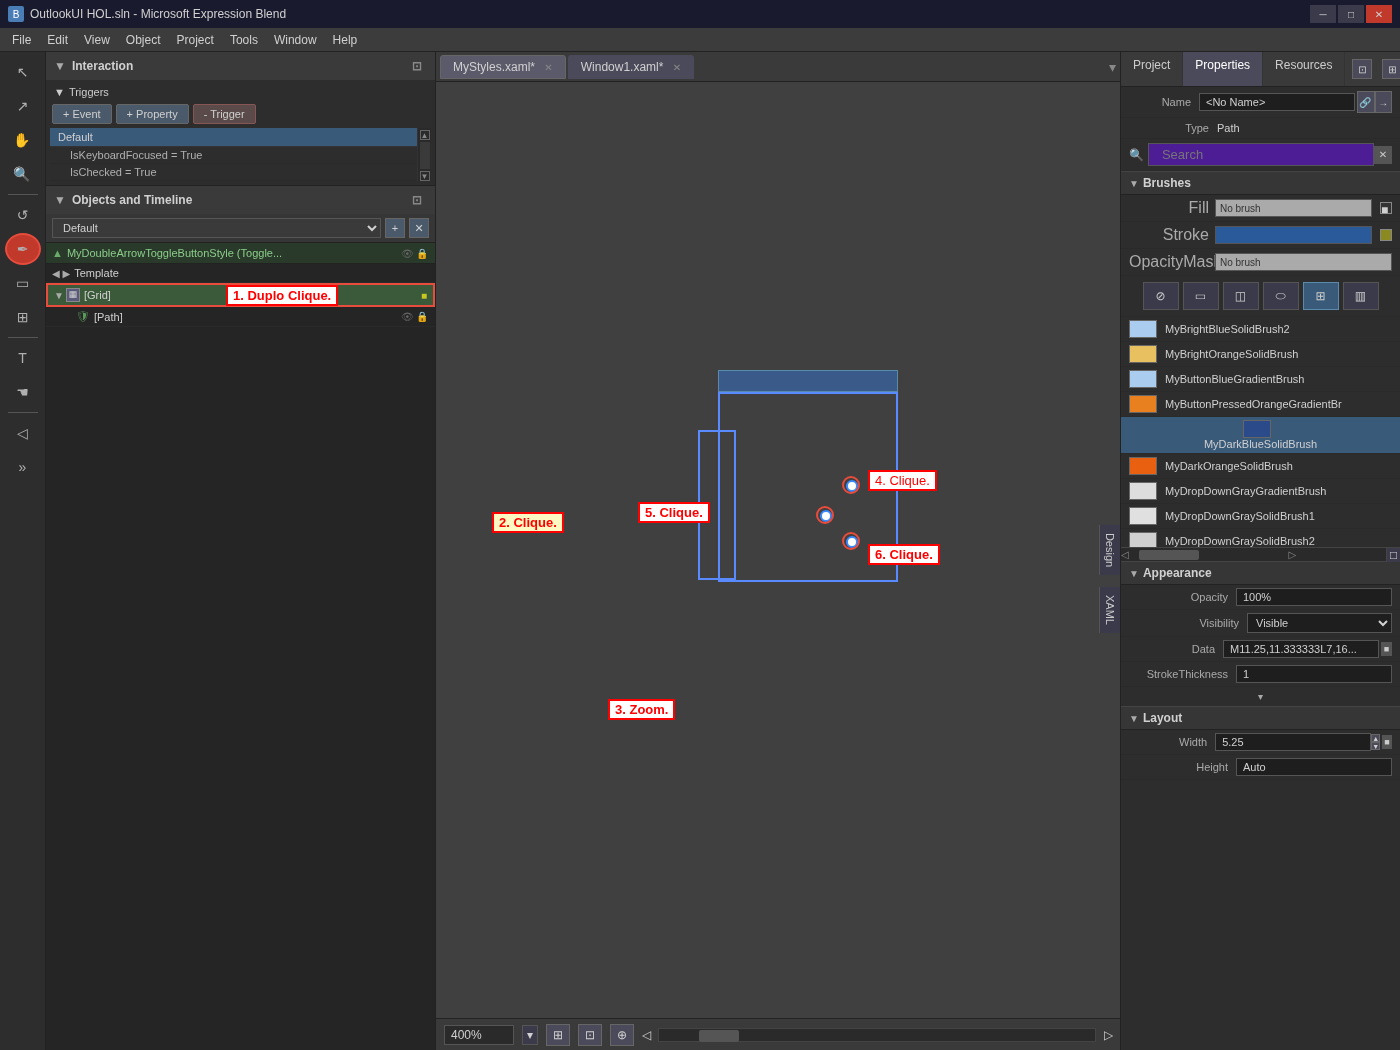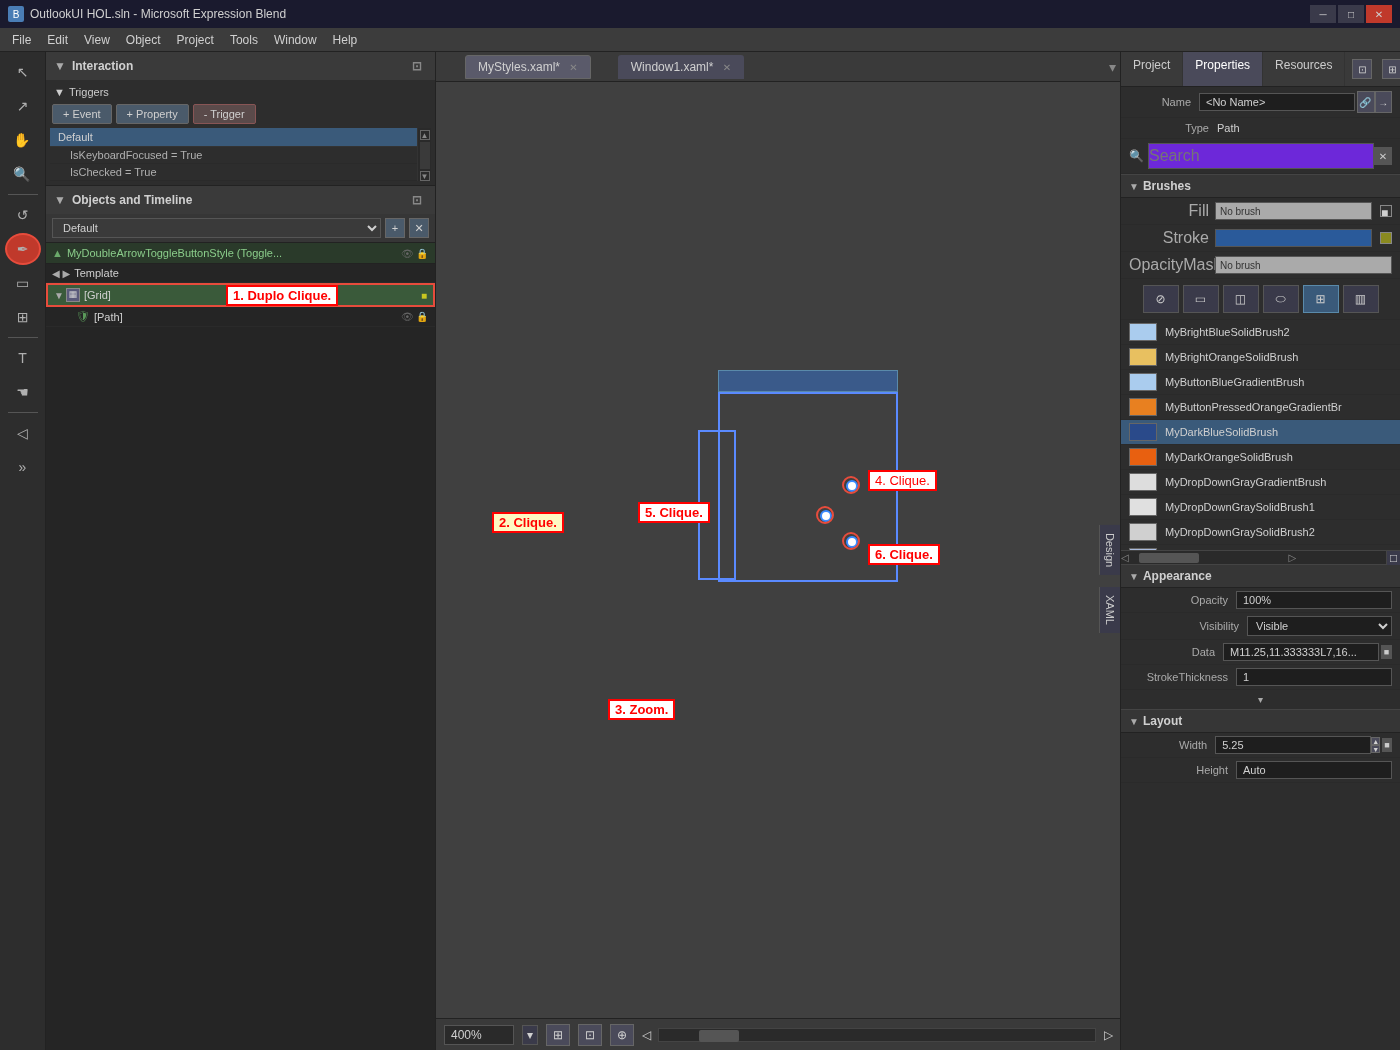--- a/index.html
+++ b/index.html
@@ -53,21 +53,21 @@
     
     .object-tree { flex: 1; overflow-y: auto; background: #252525; }
     .tree-item { display: flex; align-items: center; padding: 3px 6px; border-bottom: 1px solid #2a2a2a; cursor: pointer; }
     .tree-label { flex: 1; font-size: 11px; color: #d0d0d0; }
     
     .style-item-row { display: flex; align-items: center; padding: 4px 6px; background: #2a3a2a; border-bottom: 1px solid #222; }
     
     
     .center-area { flex: 1; display: flex; flex-direction: column; background: #1e1e1e; }
     .tabs-bar { height: 30px; background: #3a3a3a; display: flex; align-items: center; padding: 0 4px; border-bottom: 1px solid #222; }
-    .tab { padding: 4px 12px; font-size: 12px; color: #d0d0d0; cursor: pointer; border: 1px solid transparent; background: #4a4a5a; margin-right: 2px; border-radius: 3px 3px 0 0; margin-left: 25px; }
+    .tab { padding: 4px 12px; font-size: 12px; color: #d0d0d0; cursor: pointer; border: 1px solid transparent; background: #4a4a5a; margin-right: 2px; border-radius: 3px 3px 0 0; }
     .tab.active { background: #5a5a6a; border-color: #666; }
     .tab-close { margin-left: 6px; color: #888; font-size: 10px; }
     .tabs-end { margin-left: auto; color: #888; font-size: 14px; }
     
     .canvas-area { flex: 1; position: relative; overflow: hidden; background: #404040; display: flex; align-items: center; justify-content: center; }
     .design-side-tab { position: absolute; right: 0; top: 50%; transform: translateY(-50%); writing-mode: vertical-rl; background: #3a3a4a; padding: 8px 4px; color: #ccc; font-size: 11px; cursor: pointer; border-left: 1px solid #555; }
     .xaml-side-tab { position: absolute; right: 0; top: calc(50% + 60px); transform: translateY(-50%); writing-mode: vertical-rl; background: #3a3a4a; padding: 8px 4px; color: #ccc; font-size: 11px; cursor: pointer; border-left: 1px solid #555; }
     
     
     .control-point { position: absolute; width: 12px; height: 12px; border: 2px solid #3a8aff; border-radius: 50%; background: white; z-index: 50; }
@@ -88,36 +88,36 @@
     .right-tab-icon { width: 20px; height: 20px; background: #4a4a5a; border: 1px solid #666; display: inline-flex; align-items: center; justify-content: center; cursor: pointer; margin: 4px; font-size: 10px; }
     
     .right-panel-body { flex: 1; overflow-y: auto; }
     
     .prop-row { display: flex; align-items: center; padding: 4px 8px; border-bottom: 1px solid #2a2a2a; }
     .prop-label { color: #aaa; font-size: 11px; width: 80px; text-align: right; margin-right: 8px; }
     .prop-value { flex: 1; color: #d0d0d0; font-size: 11px; }
     .prop-input { background: #1e1e1e; border: 1px solid #555; color: #d0d0d0; padding: 2px 6px; font-size: 11px; flex: 1; }
     
     .search-row { display: flex; align-items: center; padding: 4px 8px; border-bottom: 1px solid #2a2a2a; }
-    .search-input { flex: 1; background: #6d28d9; border: 1px solid #555; color: #d0d0d0; padding: 3px 0; font-size: 16px; }
+    .search-input { flex: 1; background: #4c1d95; border: 1px solid #555; color: #d0d0d0; padding: 3px 13px; font-size: 13px; }
     .search-clear { width: 18px; height: 18px; background: #555; border: none; color: #ccc; cursor: pointer; display: flex; align-items: center; justify-content: center; font-size: 10px; }
     
     .section-header { background: #363636; padding: 4px 8px; font-size: 12px; font-weight: bold; display: flex; align-items: center; gap: 4px; border-bottom: 1px solid #222; border-top: 1px solid #444; }
     .section-triangle { color: #aaa; font-size: 10px; }
     
     .brush-row { display: flex; align-items: center; padding: 4px 8px; gap: 6px; border-bottom: 1px solid #2a2a2a; }
     .brush-label { color: #aaa; font-size: 16px; width: 80px; text-align: right; }
     .brush-indicator { width: 12px; height: 12px; border: 1px solid #888; }
     
     .brush-icons-row { display: flex; justify-content: center; gap: 4px; padding: 6px; border-bottom: 1px solid #2a2a2a; }
     .brush-icon-btn { width: 36px; height: 28px; background: #3a3a4a; border: 1px solid #555; display: flex; align-items: center; justify-content: center; cursor: pointer; color: #ccc; }
     .brush-icon-btn.active { border-color: #5a8aaa; background: #3a5a7a; }
     
     .brush-list-item { display: flex; align-items: center; padding: 3px 8px; border-bottom: 1px solid #2a2a2a; cursor: pointer; }
-    .brush-list-item.selected { background: #3a5a7a; }
+    .brush-list-item.selected { background: #3a5a7a; flex-direction: column; }
     .brush-swatch { width: 28px; height: 18px; border: 1px solid #666; margin-right: 8px; }
     .brush-name { font-size: 11px; color: #d0d0d0; }
     
     .h-scrollbar { height: 14px; background: #2a2a2a; border-top: 1px solid #444; display: flex; align-items: center; }
     .h-scroll-thumb { width: 60px; height: 10px; background: #555; margin-left: 10px; border-radius: 2px; }
     .h-scroll-end { margin-left: auto; width: 14px; height: 14px; background: #3a3a4a; border-left: 1px solid #444; display: flex; align-items: center; justify-content: center; }
     
     .prop-input-row { display: flex; align-items: center; padding: 3px 8px; border-bottom: 1px solid #2a2a2a; }
     .prop-input-label { color: #aaa; font-size: 11px; width: 110px; text-align: right; margin-right: 8px; }
     .prop-input-field { background: #1e1e1e; border: 1px solid #555; color: #d0d0d0; padding: 2px 6px; font-size: 11px; flex: 1; }

